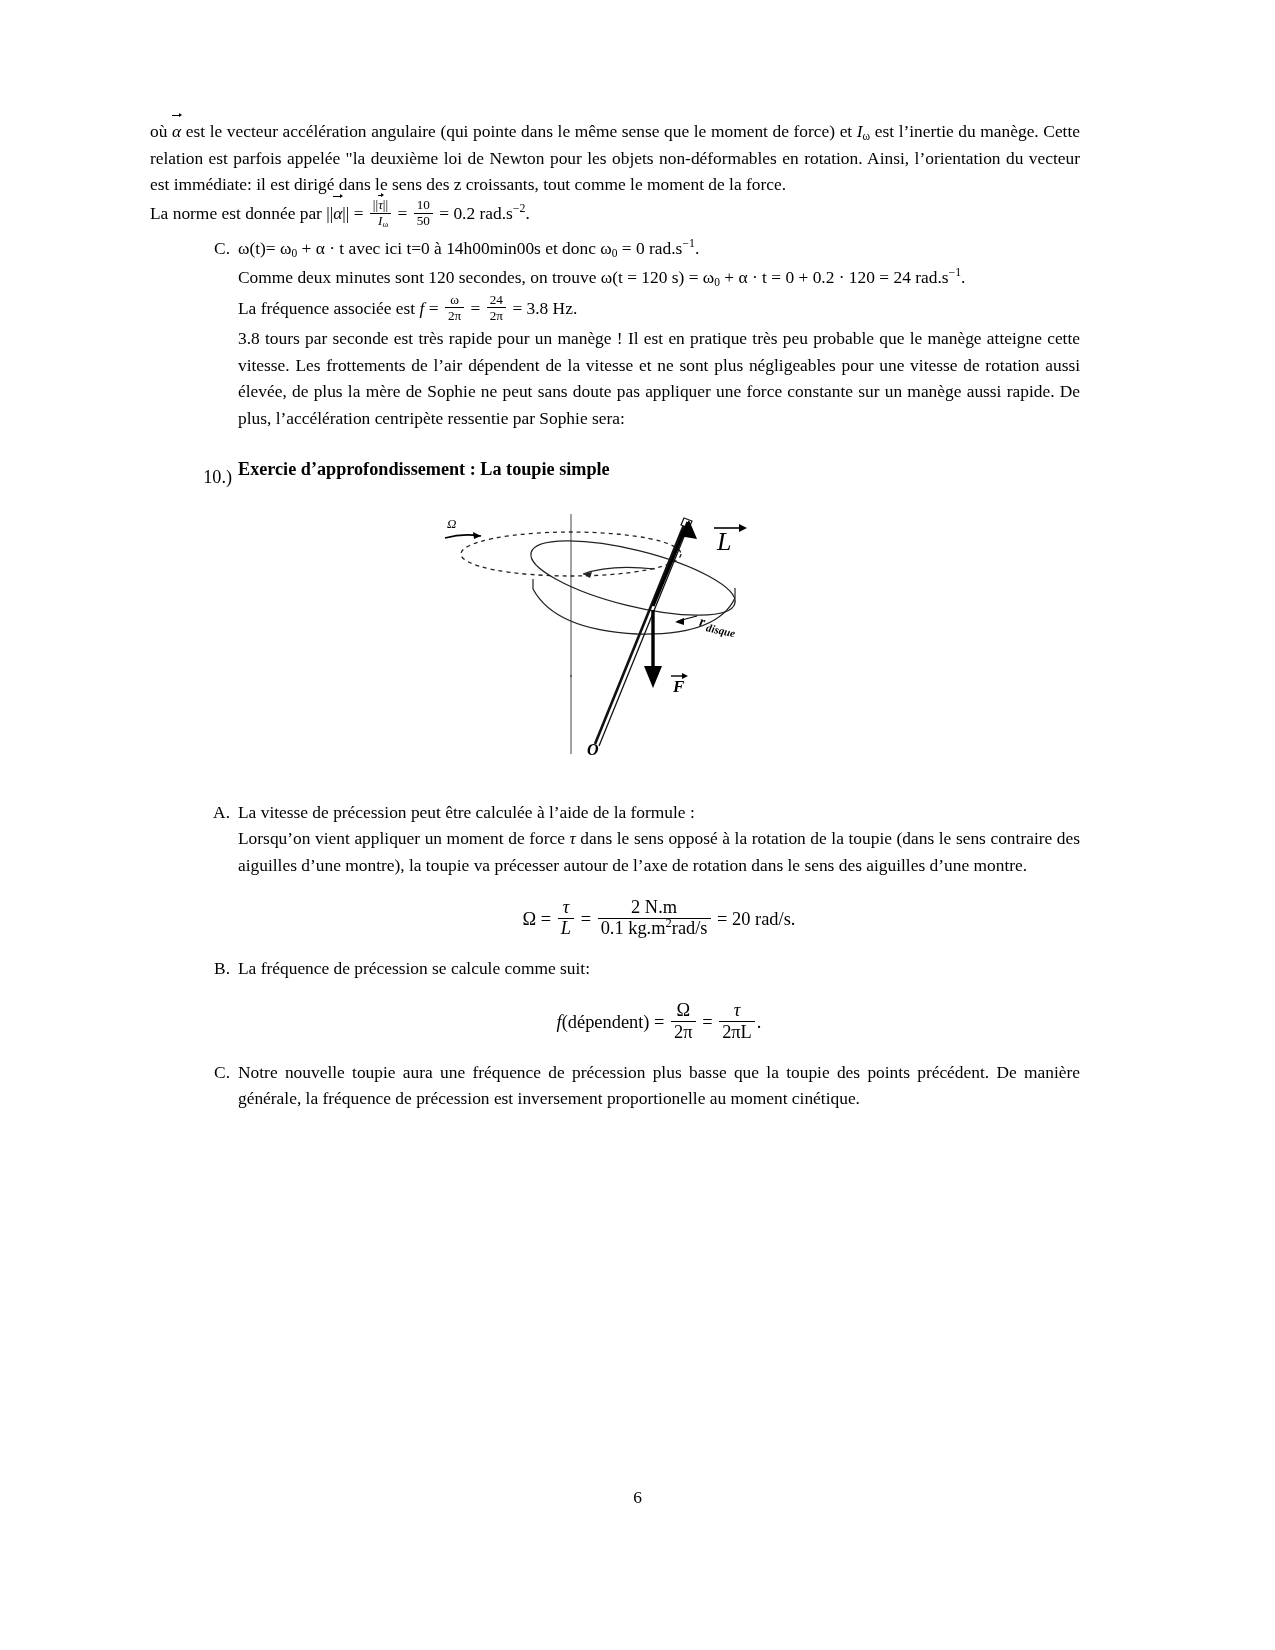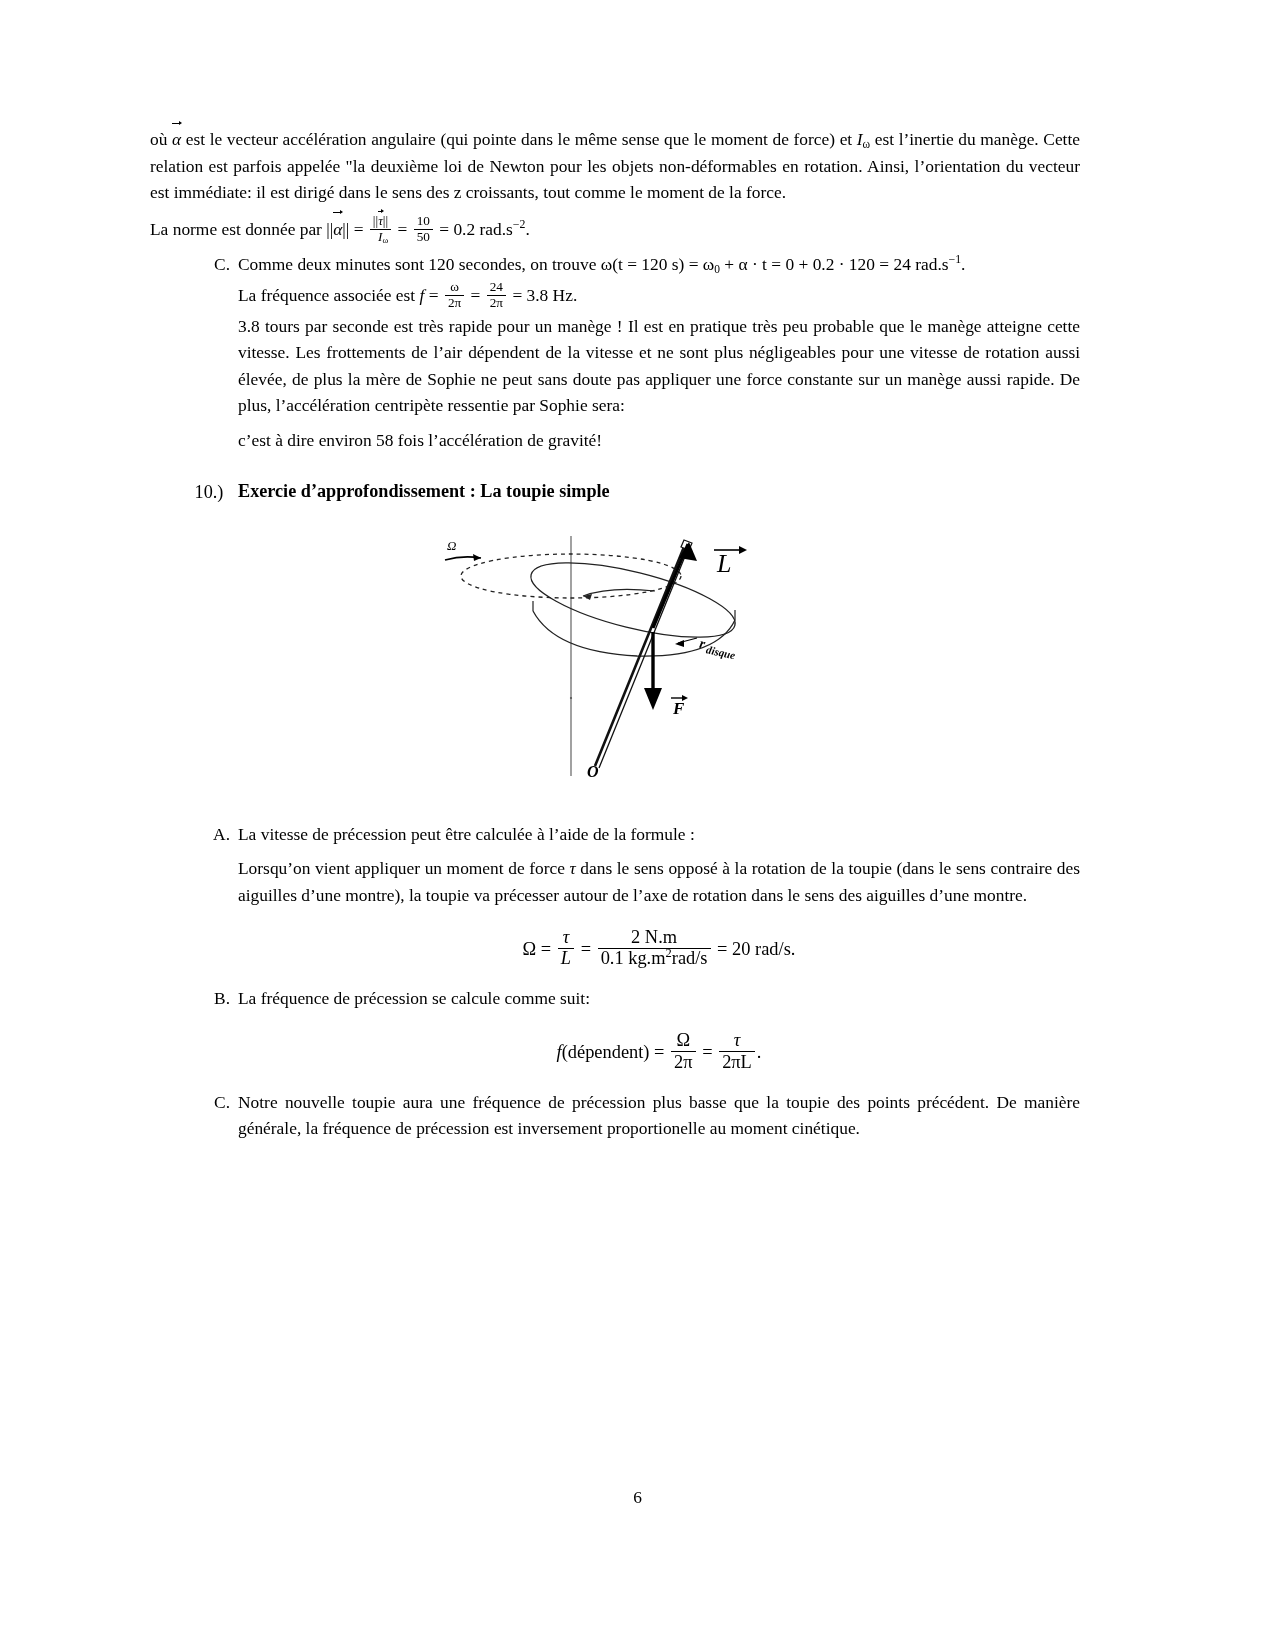--- a/index.html
+++ b/index.html
@@ -27,21 +27,21 @@
     top: 118px;
     width: 930px;
   }
 
   
   .par {
     font-size: 17.4px;
     line-height: 1.53;
     text-align: justify;
     text-justify: inter-word;
-    margin: 8px 0 0 0;
+    margin: 0 0 0 0;
     hyphens: none;
   }
   .indent-block {
     margin-left: 88px;
   }
   .item {
     position: relative;
     margin-top: 7px;
   }
   .item-label {
@@ -135,23 +135,23 @@
   }
 
   .section-head {
     position: relative;
     margin-top: 27px;
     font-size: 18.2px;
   }
   .section-head .num {
     position: absolute;
     left: -52px;
-    top: 1px;
+    top: 8px;
     width: 46px;
-    text-align: center;
+    text-align: right;
     font-weight: normal;
   }
   .section-head .title {
     font-weight: bold;
   }
 
   
   .figure {
     margin: 26px 0 14px 0;
     text-align: center;
@@ -188,29 +188,29 @@
       </span> =
       <span class="frac small">
         <span class="num">10</span>
         <span class="den">50</span>
       </span>
       <span>= 0.2 rad.s</span><sup class="ex">−2</sup><span>.</span></p>
 
     <div class="item indent-block">
       <span class="item-label">C.</span>
       <div class="item-body">
+        <p class="par"><span>ω(t)= ω</span><sub class="sb">0</sub><span> + α · t avec ici t=0 à 14h00min00s et donc ω</span><sub class="sb">0</sub><span> = 0 rad.s</span><sup class="ex">−1</sup><span>.</span></p>
 
         <p class="par sub-par"><span>Comme deux minutes sont 120 secondes, on trouve ω(t = 120 s) = ω</span><sub class="sb">0</sub><span> + α · t = 0 + 0.2 · 120 = 24 rad.s</span><sup class="ex">−1</sup><span>.</span></p>
 
         <p class="par sub-par"><span>La fréquence associée est </span><i>f</i><span> = </span><span class="frac small"><span class="num">ω</span><span class="den">2π</span></span> = <span class="frac small"><span class="num">24</span><span class="den">2π</span></span> <span>= 3.8 Hz.</span></p>
 
         <p class="par sub-par">3.8 tours par seconde est très rapide pour un manège ! Il est en pratique très peu probable que le manège atteigne cette vitesse. Les frottements de l’air dépendent de la vitesse et ne sont plus négligeables pour une vitesse de rotation aussi élevée, de plus la mère de Sophie ne peut sans doute pas appliquer une force constante sur un manège aussi rapide. De plus, l’accélération centripète ressentie par Sophie sera:</p>
 
 
-        <p class="par">c’est à dire environ 58 fois l’accélération de gravité!</p>
       </div>
     </div>
 
     <div class="section-head indent-block">
       <span class="num">10.)</span>
       <span class="title">Exercie d’approfondissement : La toupie simple</span>
     </div>
 
     <div class="figure">
       <svg width="420" height="250" viewBox="0 0 420 250">

